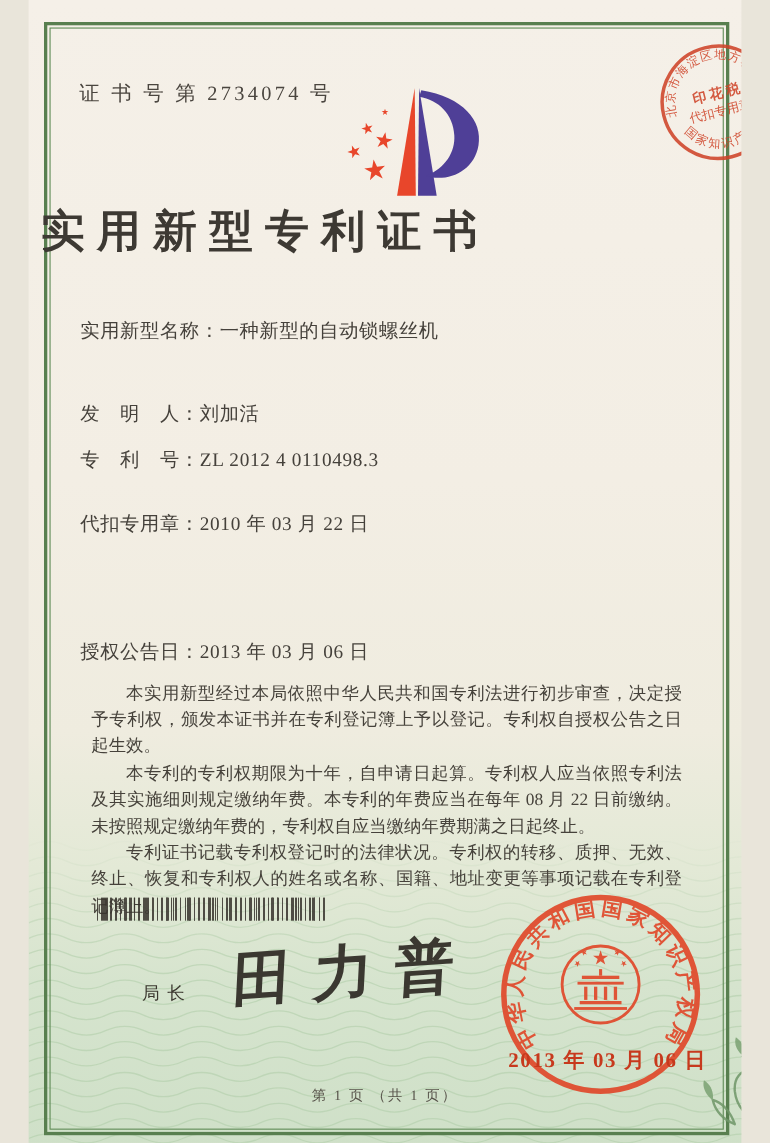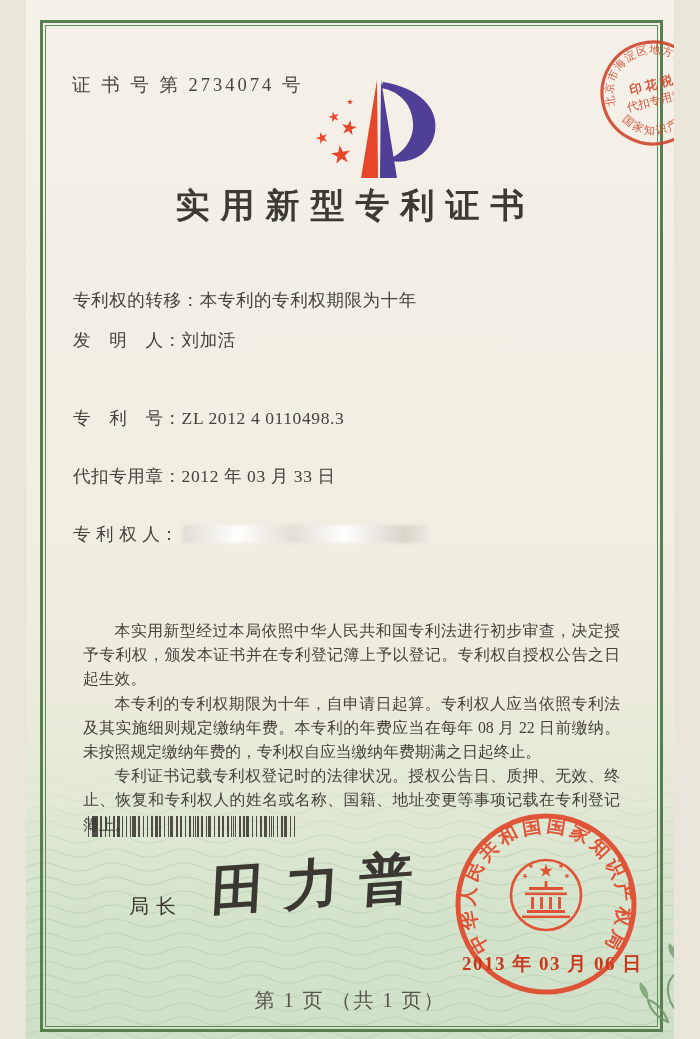--- a/index.html
+++ b/index.html
@@ -9,41 +9,41 @@
     background:linear-gradient(180deg,#f5f0e8 0%,#f3eee4 42%,#efecdf 64%,#e3e9d6 76%,#d6e4ce 86%,#cfe0c8 100%);
   }
   .frame{position:absolute;left:14px;top:20px;right:11px;bottom:7px;border:3px solid #587f4f;pointer-events:none;}
   .frame::after{content:"";position:absolute;inset:2px;border:1px solid #5e8b55;}
   .waves{position:absolute;left:0;bottom:0;width:700px;height:280px;
     -webkit-mask-image:linear-gradient(180deg,transparent 0,#000 110px);
     mask-image:linear-gradient(180deg,transparent 0,#000 110px);}
   .cert-no{position:absolute;left:46px;top:72px;font-size:18.5px;letter-spacing:3px;color:#4a453f;}
   .tax-stamp{position:absolute;left:561px;top:27px;width:132px;height:132px;transform:rotate(-14deg);opacity:.88;}
   .logo{position:absolute;left:277px;top:76px;width:152px;height:108px;}
-  .title{position:absolute;left:0;right:0;top:183px;text-align:center;font-size:34px;font-weight:600;
+  .title{position:absolute;left:0;right:0;top:183px;text-align:left;font-size:40px;font-weight:600;
     letter-spacing:11px;text-indent:11px;color:#3d3933;}
   .field{position:absolute;left:47px;width:610px;font-size:17.5px;color:#45413b;letter-spacing:.6px;white-space:nowrap;}
-  .f0{top:288px}.f1{top:328px}.f2{top:406px}.f3{top:464px}.f4{top:522px}.f5{top:580px}
+  .f0{top:288px}.f1{top:364px}.f2{top:406px}.f3{top:464px}.f4{top:522px}.f5{top:580px}
   .redacted{display:inline-block;vertical-align:-3px;width:245px;height:18px;margin-left:5px;border-radius:2px;
     background:linear-gradient(90deg,rgba(188,185,177,.30),rgba(255,255,255,.9) 22%,rgba(198,195,187,.32) 45%,
       rgba(255,255,255,.92) 66%,rgba(178,175,167,.38) 90%,rgba(230,228,222,.5));
     filter:blur(1.6px);}
   .body-text{position:absolute;left:57px;right:54px;top:619px;font-size:15.8px;line-height:24.2px;
     text-align:justify;color:#46423b;}
   .body-text p{margin:0;text-indent:2em;}
   .barcode{position:absolute;left:62px;top:816px;width:210px;height:21px;opacity:.85;
     background:
       repeating-linear-gradient(90deg,#36322c 0 1.4px,transparent 1.4px 3.2px,transparent 3.2px 4.2px),
       repeating-linear-gradient(90deg,transparent 0 6px,#36322c 6px 8.4px,transparent 8.4px 12px,#36322c 12px 13px,transparent 13px 19px);}
-  .director{position:absolute;left:103px;top:893px;font-size:20px;letter-spacing:7px;color:#3b372f;}
+  .director{position:absolute;left:103px;top:893px;font-size:16px;letter-spacing:7px;color:#3b372f;}
   .signature{position:absolute;left:185px;top:848px;font-size:54px;font-weight:600;color:#2e2a24;
     letter-spacing:20px;transform:rotate(-4deg) skewX(-7deg);opacity:.92;white-space:nowrap;}
   .seal{position:absolute;left:424px;top:808px;width:192px;height:192px;opacity:.93;}
   .issue-date{position:absolute;left:436px;top:951px;font-size:19px;font-weight:600;color:#c7391d;letter-spacing:1.5px;white-space:nowrap;}
-  .footer{position:absolute;left:0;right:0;top:987px;text-align:center;font-size:20px;letter-spacing:2px;color:#57534a;}
+  .footer{position:absolute;left:0;right:0;top:987px;text-align:center;font-size:13px;letter-spacing:2px;color:#57534a;}
   .flourish{position:absolute;left:592px;top:930px;width:96px;height:98px;opacity:.85;}
   svg text{font-family:"Liberation Serif","DejaVu Serif",serif;}
 </style>
 </head>
 <body>
 
 <div class="page">
 
   <svg class="waves" viewBox="0 0 700 280" preserveAspectRatio="none">
     <defs>
@@ -104,30 +104,30 @@
       <use href="#star5" transform="translate(47,26) scale(0.32)"></use>
       <use href="#star5" transform="translate(31,41) rotate(-15) scale(0.55)"></use>
       <use href="#star5" transform="translate(46,52) rotate(10) scale(0.8)"></use>
       <use href="#star5" transform="translate(19,62) rotate(-20) scale(0.62)"></use>
       <use href="#star5" transform="translate(38,79) rotate(-8) scale(1.0)"></use>
     </g>
   </svg>
 
   <div class="title">实用新型专利证书</div>
 
-  <div class="field f0"><span>专利权的转移：</span><span>本专利的专利权期限为十年</span></div>
+  <div class="field f0"><span>实用新型名称：</span><span>一种新型的自动锁螺丝机</span></div>
   <div class="field f1"><span>发　明　人：</span><span>刘加活</span></div>
   <div class="field f2"><span>专　利　号：</span><span>ZL 2012 4 0110498.3</span></div>
-  <div class="field f3"><span>代扣专用章：</span><span>2012 年 03 月 33 日</span></div>
-  <div class="field f4"><span>专 利 权 人：</span><span class="redacted"></span></div>
+  <div class="field f3"><span>代扣专用章：</span><span>2010 年 03 月 22 日</span></div>
+  <div class="field f5"><span>授权公告日：</span><span>2013 年 03 月 06 日</span></div>
 
   <div class="body-text">
     <p>本实用新型经过本局依照中华人民共和国专利法进行初步审查，决定授予专利权，颁发本证书并在专利登记簿上予以登记。专利权自授权公告之日起生效。</p>
     <p>本专利的专利权期限为十年，自申请日起算。专利权人应当依照专利法及其实施细则规定缴纳年费。本专利的年费应当在每年 08 月 22 日前缴纳。未按照规定缴纳年费的，专利权自应当缴纳年费期满之日起终止。</p>
-    <p>专利证书记载专利权登记时的法律状况。授权公告日、质押、无效、终止、恢复和专利权人的姓名或名称、国籍、地址变更等事项记载在专利登记簿上。</p>
+    <p>专利证书记载专利权登记时的法律状况。专利权的转移、质押、无效、终止、恢复和专利权人的姓名或名称、国籍、地址变更等事项记载在专利登记簿上。</p>
   </div>
 
   <div class="barcode"></div>
 
   <div class="director">局长</div>
   <div class="signature">田力普</div>
 
   <svg class="seal" viewBox="0 0 192 192">
     <defs>
       <path id="sealRing" d="M37.8,138.3 A72,72 0 1 1 154.2,138.3" fill="none"></path>

